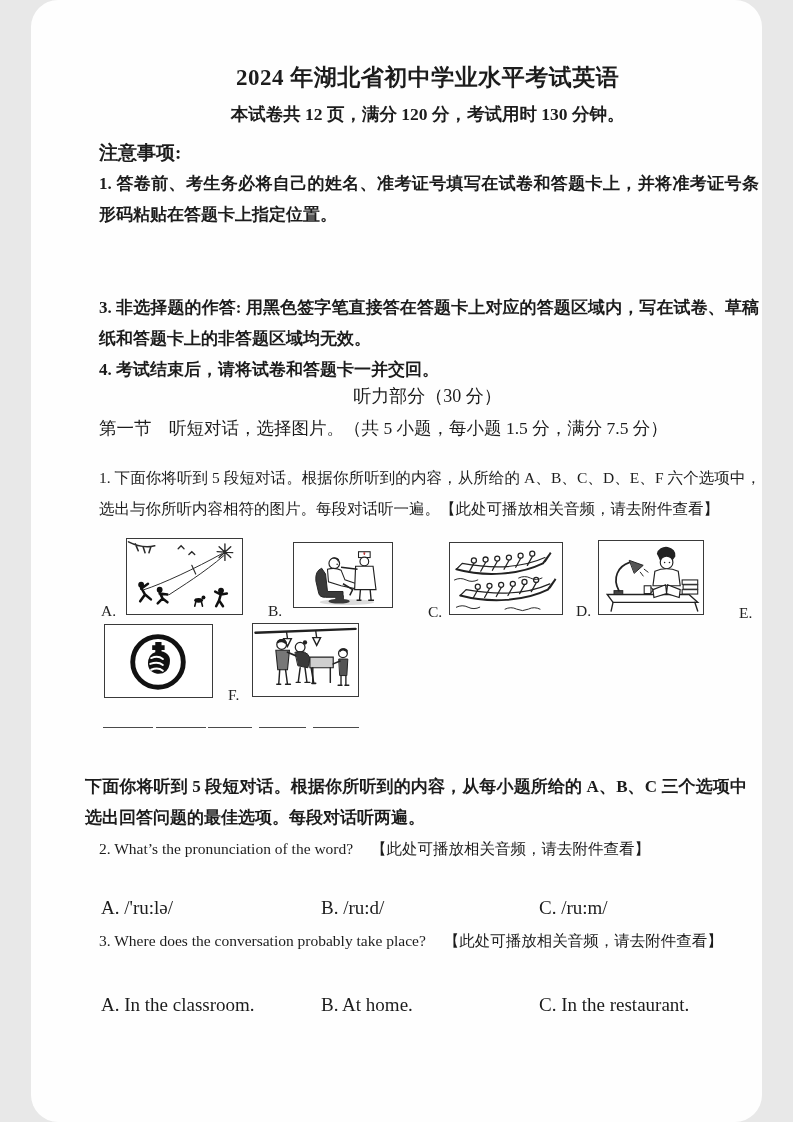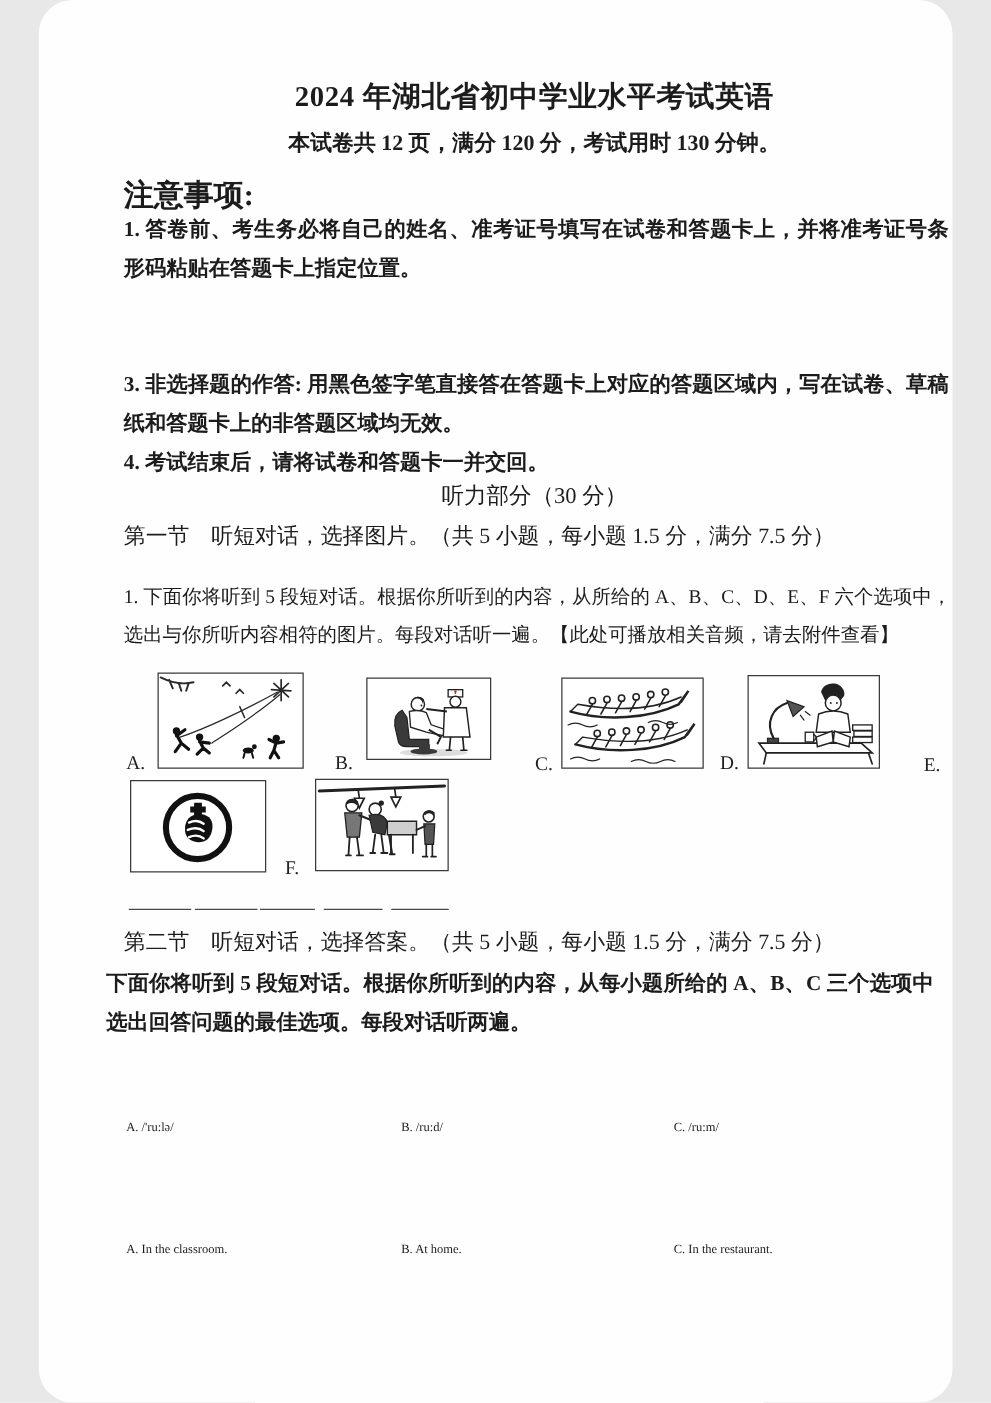--- a/index.html
+++ b/index.html
@@ -10,39 +10,39 @@
     background:#fefefe;
     color:#1c1c1c;
     font-family:"Liberation Serif","DejaVu Serif",serif;
     overflow:hidden;
     border-radius:27px;
   }
   .abs{position:absolute;}
   .center{left:0;width:793px;text-align:center;}
   .doc-title{top:62px;font-size:23px;font-weight:700;letter-spacing:.5px;}
   .doc-subtitle{top:102px;font-size:17.5px;font-weight:700;}
-  .notice-heading{top:140px;left:68px;font-size:24px;font-weight:700;}
+  .notice-heading{top:140px;left:68px;font-size:19px;font-weight:700;}
   .para{left:68px;width:660px;font-size:17px;font-weight:700;line-height:30.5px;text-align:justify;}
   .p1{top:169px;}
   .p2{top:231px;}
   .p3{top:293px;}
   .p4{top:355px;}
   .part-title{top:384px;font-size:18px;font-weight:400;}
   .sec-heading{left:68px;font-size:17.5px;font-weight:400;}
   .s1h{top:416px;}
   .q1-instr{top:446px;left:68px;width:662px;font-size:15.5px;font-weight:400;line-height:30.5px;text-align:justify;margin-top:17px;}
   .s2h{top:741px;}
   .s2-instr{top:772px;left:54px;width:662px;font-size:17px;font-weight:700;line-height:30.5px;text-align:justify;}
   .pic-label{font-size:15.5px;color:#222;}
   .pic-box{border:1px solid #3a3a3a;background:#fff;box-sizing:border-box;}
   .pic-box svg{display:block;width:100%;height:100%;}
   .blank{height:14px;border-bottom:1.6px solid #4a4a4a;}
   .q-line{left:68px;width:680px;font-size:15.5px;}
   .q-note{margin-left:14px;}
-  .opt{font-size:10px;}
+  .opt{font-size:19px;}
   .q2o{top:897px;}
   .q3o{top:994px;}
 </style>
 </head>
 <body>
 
 <div class="page">
 
   <div class="abs center doc-title">2024 年湖北省初中学业水平考试英语</div>
   <div class="abs center doc-subtitle">本试卷共 12 页，满分 120 分，考试用时 130 分钟。</div>
@@ -198,24 +198,33 @@
       </g>
     </svg>
   </div>
 
   <span class="abs blank" style="left:72px;top:713px;width:50px;"></span>
   <span class="abs blank" style="left:125px;top:713px;width:50px;"></span>
   <span class="abs blank" style="left:177px;top:713px;width:44px;"></span>
   <span class="abs blank" style="left:228px;top:713px;width:47px;"></span>
   <span class="abs blank" style="left:282px;top:713px;width:46px;"></span>
 
-  <div class="abs sec-heading s2h">第二节　听短对话，选择答案。（共 5 小题，每小题 1.5 分，满分 7.5 分）</div>
   <div class="abs s2-instr">下面你将听到 5 段短对话。根据你所听到的内容，从每小题所给的 A、B、C 三个选项中选出回答问题的最佳选项。每段对话听两遍。</div>
 
+  <div class="abs q-line" style="top:839px;">
+    <span>2.</span>
+    <span>What’s the pronunciation of the word?</span>
+    <span class="q-note">【此处可播放相关音频，请去附件查看】</span>
+  </div>
   <div class="abs opt q2o" style="left:70px;">A. /'ru:lə/</div>
   <div class="abs opt q2o" style="left:290px;">B. /ru:d/</div>
   <div class="abs opt q2o" style="left:508px;">C. /ru:m/</div>
 
+  <div class="abs q-line" style="top:931px;">
+    <span>3.</span>
+    <span>Where does the conversation probably take place?</span>
+    <span class="q-note">【此处可播放相关音频，请去附件查看】</span>
+  </div>
   <div class="abs opt q3o" style="left:70px;">A. In the classroom.</div>
   <div class="abs opt q3o" style="left:290px;">B. At home.</div>
   <div class="abs opt q3o" style="left:508px;">C. In the restaurant.</div>
 
 </div>
 
 </body></html>

